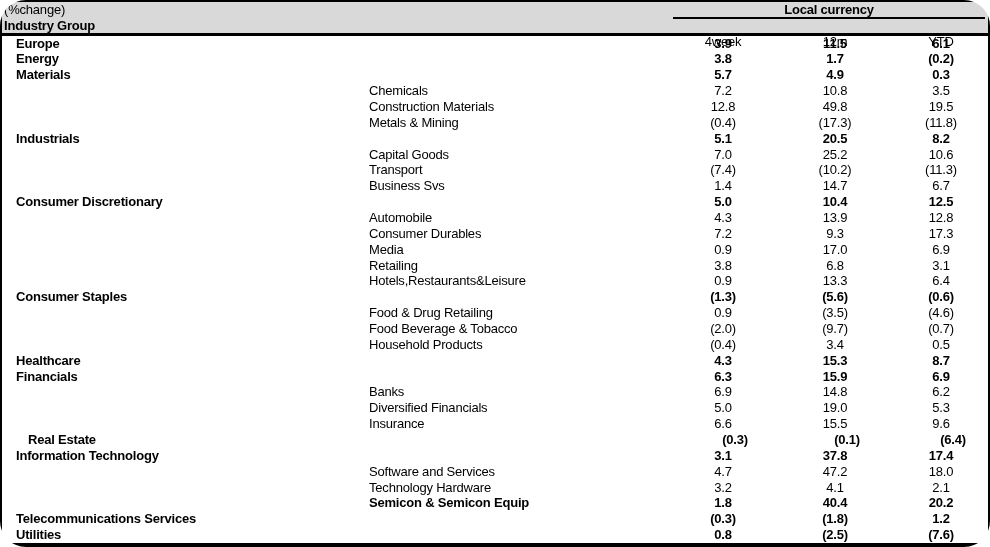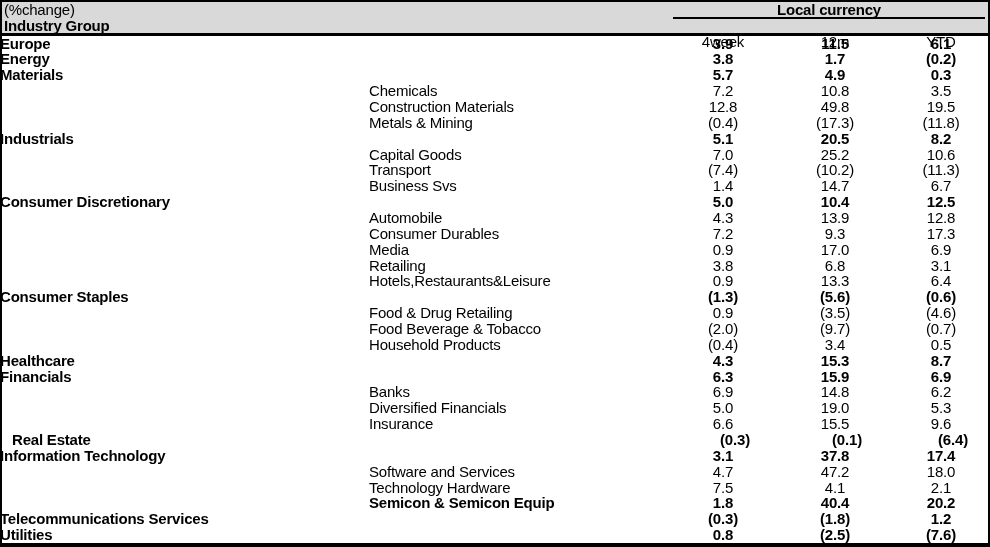--- a/index.html
+++ b/index.html
@@ -2,24 +2,25 @@
 <html><head>
 <meta charset="utf-8">
 <style>
   html, body { margin: 0; padding: 0; background: #ffffff; }
   .table {
     position: relative;
     width: 990px;
     height: 547px;
     background: #ffffff;
     font-family: "Liberation Sans", sans-serif;
-    font-size: 15px;
+    font-size: 13px;
     color: #000000;
     letter-spacing: -0.2px;
     overflow: hidden;
+    border-radius: 26px;
   }
   
   .border-top    { position: absolute; top: 0; left: 0; width: 100%; height: 2px; background: #000; }
   .border-bottom { position: absolute; top: 543px; left: 0; width: 100%; height: 4px; background: #000; }
   .border-left   { position: absolute; top: 0; left: 0; width: 1.5px; height: 100%; background: #000; }
   .border-right  { position: absolute; top: 0; right: 0; width: 2px; height: 100%; background: #000; }
 
   
   .header-band { position: absolute; top: 2px; left: 0; width: 100%; height: 31px; background: #d9d9d9; }
   .corner { position: absolute; top: 1px; left: 4px; height: 14px; line-height: 14px; white-space: nowrap; }
@@ -33,21 +34,21 @@
     position: absolute; top: 32px; height: 22px; line-height: 15px;
     width: 90px; text-align: center; font-weight: normal;
   }
   .c1 { left: 678px; }
   .c2 { left: 790px; }
   .c3 { left: 896px; }
   .thick-rule { position: absolute; top: 33px; left: 0; width: 100%; height: 2.5px; background: #000; }
 
   
   .row { position: absolute; left: 0; width: 100%; height: 15.86px; line-height: 15.86px; }
-  .row-label { position: absolute; top: 0; left: 0; white-space: nowrap; }
+  .row-label { position: absolute; top: 0; left: 16px; white-space: nowrap; }
   .row.industry .row-label { left: 328px; margin-left: 41px; }
   .row.sector { font-weight: bold; }
   .cell { position: absolute; top: 0; width: 90px; text-align: center; white-space: nowrap; }
 </style>
 </head>
 <body>
 
 <div class="table">
 
   <div class="header-band">
@@ -226,21 +227,21 @@
     <div class="cell c3">17.4</div>
   </div>
       <div class="row industry" style="top: 463.72px;">
     <div class="row-label">Software and Services</div>
     <div class="cell c1">4.7</div>
     <div class="cell c2">47.2</div>
     <div class="cell c3">18.0</div>
   </div>
       <div class="row industry" style="top: 479.58px;">
     <div class="row-label">Technology Hardware</div>
-    <div class="cell c1">7.5</div>
+    <div class="cell c1">3.2</div>
     <div class="cell c2">4.1</div>
     <div class="cell c3">2.1</div>
   </div>
       <div class="row industry" style="top: 495.44px; font-weight: bold;">
     <div class="row-label">Semicon &amp; Semicon Equip</div>
     <div class="cell c1">1.8</div>
     <div class="cell c2">40.4</div>
     <div class="cell c3">20.2</div>
   </div>
       <div class="row sector" style="top: 511.3px;">

